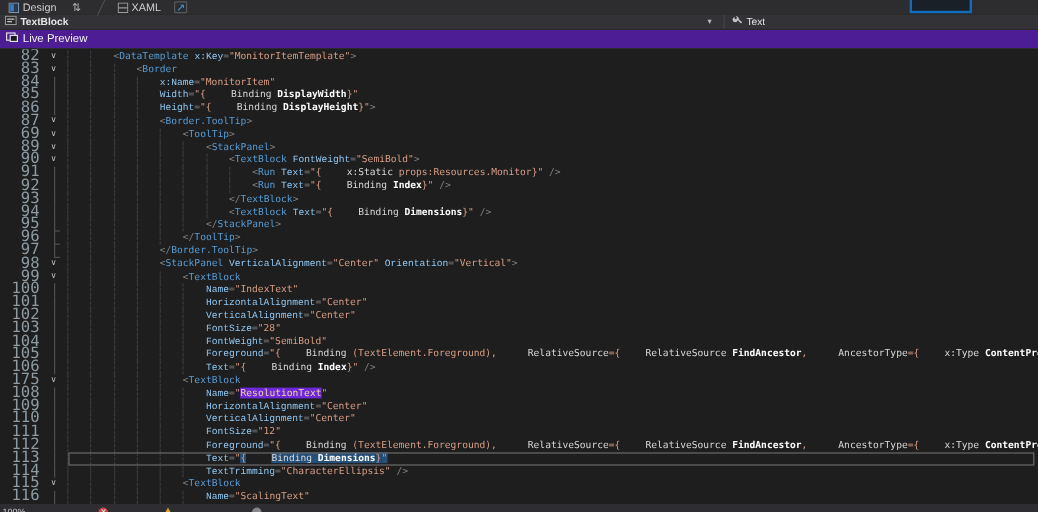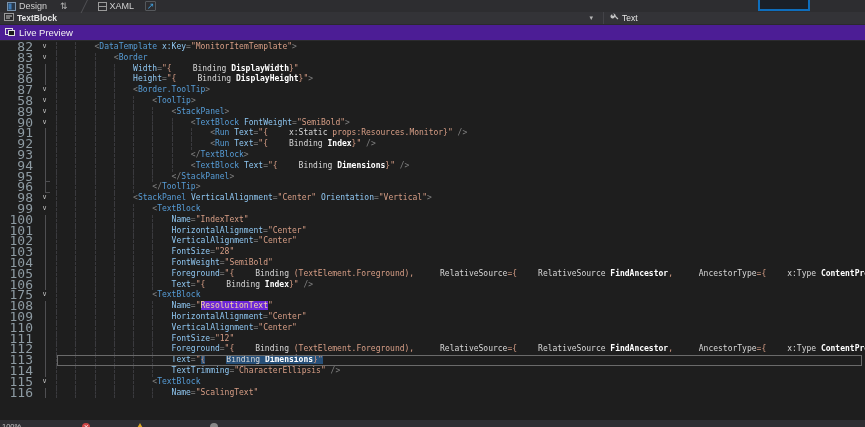--- a/index.html
+++ b/index.html
@@ -43,21 +43,21 @@
   .chev { position:absolute; left:6px; top:-1px; color:#bdbdbd; font-size:7px;
           font-family:"DejaVu Sans", sans-serif; }
   .vline { position:absolute; left:9px; top:0; bottom:0; width:1px; background:#4f4f52; }
   .vline.corner::after { content:''; position:absolute; bottom:0; left:0; width:5px; height:1px;
                          background:#4f4f52; }
   .code-text { flex:1; color:#d4d4d4; }
   .indent { display:inline-block; width:4ch; height:10.8px; border-left:1px dashed #3a3a3e;
             vertical-align:top; }
   .t-d   { color:#808080; }
   .t-tag { color:#569cd6; }
-  .t-attr{ color:#8fc7f2; }
+  .t-attr{ color:#8fc7f2;font-family:Liberation Mono, monospace; }
   .t-str { color:#d69d85; }
   .t-ext { color:#d8d8d8;margin-left:21px; }
   .t-extb{ color:#ffffff; font-weight:bold;text-align:center; }
   .t-pl  { color:#d4d4d4; }
   .t-hl  { background:#6d28d9; color:#f3d5a3; }
   .sel   { background:#264f78; }
   .current::after { content:''; position:absolute; left:57px; right:3px; top:0; bottom:0;
                     border:1px solid #6a6a6a; pointer-events:none; }
   
   .statusbar { height:7px; overflow:hidden; background:#2e2e32; display:flex;
@@ -129,32 +129,34 @@
           <rect x="3.5" y="3.5" width="6" height="5" fill="#1b1b1d" stroke="#e0e0e0"></rect>
         </svg>
     </span>
     <span>Live Preview</span>
   </div>
 
   <div class="editor">
     <div>
         <div class="code-row"><span class="line-num">82</span><span class="fold-col"><span class="chev">∨</span></span><span class="code-text"><span class="indent"></span><span class="indent"></span><span class="t-d">&lt;</span><span class="t-tag">DataTemplate</span><span class="t-pl"> </span><span class="t-attr">x:Key</span><span class="t-d">=</span><span class="t-str">"MonitorItemTemplate"</span><span class="t-d">&gt;</span></span></div>
         <div class="code-row"><span class="line-num">83</span><span class="fold-col"><span class="chev">∨</span></span><span class="code-text"><span class="indent"></span><span class="indent"></span><span class="indent"></span><span class="t-d">&lt;</span><span class="t-tag">Border</span></span></div>
+        <div class="code-row"><span class="line-num">84</span><span class="fold-col"><span class="vline"></span></span><span class="code-text"><span class="indent"></span><span class="indent"></span><span class="indent"></span><span class="indent"></span><span class="t-attr">x:Name</span><span class="t-d">=</span><span class="t-str">"MonitorItem"</span></span></div>
         <div class="code-row"><span class="line-num">85</span><span class="fold-col"><span class="vline"></span></span><span class="code-text"><span class="indent"></span><span class="indent"></span><span class="indent"></span><span class="indent"></span><span class="t-attr">Width</span><span class="t-d">=</span><span class="t-str">"{</span><span class="t-ext">Binding </span><span class="t-extb">DisplayWidth</span><span class="t-str">}"</span></span></div>
         <div class="code-row"><span class="line-num">86</span><span class="fold-col"><span class="vline"></span></span><span class="code-text"><span class="indent"></span><span class="indent"></span><span class="indent"></span><span class="indent"></span><span class="t-attr">Height</span><span class="t-d">=</span><span class="t-str">"{</span><span class="t-ext">Binding </span><span class="t-extb">DisplayHeight</span><span class="t-str">}"</span><span class="t-d">&gt;</span></span></div>
         <div class="code-row"><span class="line-num">87</span><span class="fold-col"><span class="chev">∨</span></span><span class="code-text"><span class="indent"></span><span class="indent"></span><span class="indent"></span><span class="indent"></span><span class="t-d">&lt;</span><span class="t-tag">Border.ToolTip</span><span class="t-d">&gt;</span></span></div>
-        <div class="code-row"><span class="line-num">58</span><span class="fold-col"><span class="chev">∨</span></span><span class="code-text"><span class="indent"></span><span class="indent"></span><span class="indent"></span><span class="indent"></span><span class="indent"></span><span class="t-d">&lt;</span><span class="t-tag">ToolTip</span><span class="t-d">&gt;</span></span></div>
+        <div class="code-row"><span class="line-num">69</span><span class="fold-col"><span class="chev">∨</span></span><span class="code-text"><span class="indent"></span><span class="indent"></span><span class="indent"></span><span class="indent"></span><span class="indent"></span><span class="t-d">&lt;</span><span class="t-tag">ToolTip</span><span class="t-d">&gt;</span></span></div>
         <div class="code-row"><span class="line-num">89</span><span class="fold-col"><span class="chev">∨</span></span><span class="code-text"><span class="indent"></span><span class="indent"></span><span class="indent"></span><span class="indent"></span><span class="indent"></span><span class="indent"></span><span class="t-d">&lt;</span><span class="t-tag">StackPanel</span><span class="t-d">&gt;</span></span></div>
         <div class="code-row"><span class="line-num">90</span><span class="fold-col"><span class="chev">∨</span></span><span class="code-text"><span class="indent"></span><span class="indent"></span><span class="indent"></span><span class="indent"></span><span class="indent"></span><span class="indent"></span><span class="indent"></span><span class="t-d">&lt;</span><span class="t-tag">TextBlock</span><span class="t-pl"> </span><span class="t-attr">FontWeight</span><span class="t-d">=</span><span class="t-str">"SemiBold"</span><span class="t-d">&gt;</span></span></div>
         <div class="code-row"><span class="line-num">91</span><span class="fold-col"><span class="vline"></span></span><span class="code-text"><span class="indent"></span><span class="indent"></span><span class="indent"></span><span class="indent"></span><span class="indent"></span><span class="indent"></span><span class="indent"></span><span class="indent"></span><span class="t-d">&lt;</span><span class="t-tag">Run</span><span class="t-pl"> </span><span class="t-attr">Text</span><span class="t-d">=</span><span class="t-str">"{</span><span class="t-ext">x:Static </span><span class="t-str">props:Resources.Monitor}"</span><span class="t-pl"> </span><span class="t-d">/&gt;</span></span></div>
         <div class="code-row"><span class="line-num">92</span><span class="fold-col"><span class="vline"></span></span><span class="code-text"><span class="indent"></span><span class="indent"></span><span class="indent"></span><span class="indent"></span><span class="indent"></span><span class="indent"></span><span class="indent"></span><span class="indent"></span><span class="t-d">&lt;</span><span class="t-tag">Run</span><span class="t-pl"> </span><span class="t-attr">Text</span><span class="t-d">=</span><span class="t-str">"{</span><span class="t-ext">Binding </span><span class="t-extb">Index</span><span class="t-str">}"</span><span class="t-pl"> </span><span class="t-d">/&gt;</span></span></div>
         <div class="code-row"><span class="line-num">93</span><span class="fold-col"><span class="vline"></span></span><span class="code-text"><span class="indent"></span><span class="indent"></span><span class="indent"></span><span class="indent"></span><span class="indent"></span><span class="indent"></span><span class="indent"></span><span class="t-d">&lt;/</span><span class="t-tag">TextBlock</span><span class="t-d">&gt;</span></span></div>
         <div class="code-row"><span class="line-num">94</span><span class="fold-col"><span class="vline"></span></span><span class="code-text"><span class="indent"></span><span class="indent"></span><span class="indent"></span><span class="indent"></span><span class="indent"></span><span class="indent"></span><span class="indent"></span><span class="t-d">&lt;</span><span class="t-tag">TextBlock</span><span class="t-pl"> </span><span class="t-attr">Text</span><span class="t-d">=</span><span class="t-str">"{</span><span class="t-ext">Binding </span><span class="t-extb">Dimensions</span><span class="t-str">}"</span><span class="t-pl"> </span><span class="t-d">/&gt;</span></span></div>
         <div class="code-row"><span class="line-num">95</span><span class="fold-col"><span class="vline corner"></span></span><span class="code-text"><span class="indent"></span><span class="indent"></span><span class="indent"></span><span class="indent"></span><span class="indent"></span><span class="indent"></span><span class="t-d">&lt;/</span><span class="t-tag">StackPanel</span><span class="t-d">&gt;</span></span></div>
         <div class="code-row"><span class="line-num">96</span><span class="fold-col"><span class="vline corner"></span></span><span class="code-text"><span class="indent"></span><span class="indent"></span><span class="indent"></span><span class="indent"></span><span class="indent"></span><span class="t-d">&lt;/</span><span class="t-tag">ToolTip</span><span class="t-d">&gt;</span></span></div>
+        <div class="code-row"><span class="line-num">97</span><span class="fold-col"><span class="vline corner"></span></span><span class="code-text"><span class="indent"></span><span class="indent"></span><span class="indent"></span><span class="indent"></span><span class="t-d">&lt;/</span><span class="t-tag">Border.ToolTip</span><span class="t-d">&gt;</span></span></div>
         <div class="code-row"><span class="line-num">98</span><span class="fold-col"><span class="chev">∨</span></span><span class="code-text"><span class="indent"></span><span class="indent"></span><span class="indent"></span><span class="indent"></span><span class="t-d">&lt;</span><span class="t-tag">StackPanel</span><span class="t-pl"> </span><span class="t-attr">VerticalAlignment</span><span class="t-d">=</span><span class="t-str">"Center"</span><span class="t-pl"> </span><span class="t-attr">Orientation</span><span class="t-d">=</span><span class="t-str">"Vertical"</span><span class="t-d">&gt;</span></span></div>
         <div class="code-row"><span class="line-num">99</span><span class="fold-col"><span class="chev">∨</span></span><span class="code-text"><span class="indent"></span><span class="indent"></span><span class="indent"></span><span class="indent"></span><span class="indent"></span><span class="t-d">&lt;</span><span class="t-tag">TextBlock</span></span></div>
         <div class="code-row"><span class="line-num">100</span><span class="fold-col"><span class="vline"></span></span><span class="code-text"><span class="indent"></span><span class="indent"></span><span class="indent"></span><span class="indent"></span><span class="indent"></span><span class="indent"></span><span class="t-attr">Name</span><span class="t-d">=</span><span class="t-str">"IndexText"</span></span></div>
         <div class="code-row"><span class="line-num">101</span><span class="fold-col"><span class="vline"></span></span><span class="code-text"><span class="indent"></span><span class="indent"></span><span class="indent"></span><span class="indent"></span><span class="indent"></span><span class="indent"></span><span class="t-attr">HorizontalAlignment</span><span class="t-d">=</span><span class="t-str">"Center"</span></span></div>
         <div class="code-row"><span class="line-num">102</span><span class="fold-col"><span class="vline"></span></span><span class="code-text"><span class="indent"></span><span class="indent"></span><span class="indent"></span><span class="indent"></span><span class="indent"></span><span class="indent"></span><span class="t-attr">VerticalAlignment</span><span class="t-d">=</span><span class="t-str">"Center"</span></span></div>
         <div class="code-row"><span class="line-num">103</span><span class="fold-col"><span class="vline"></span></span><span class="code-text"><span class="indent"></span><span class="indent"></span><span class="indent"></span><span class="indent"></span><span class="indent"></span><span class="indent"></span><span class="t-attr">FontSize</span><span class="t-d">=</span><span class="t-str">"28"</span></span></div>
         <div class="code-row"><span class="line-num">104</span><span class="fold-col"><span class="vline"></span></span><span class="code-text"><span class="indent"></span><span class="indent"></span><span class="indent"></span><span class="indent"></span><span class="indent"></span><span class="indent"></span><span class="t-attr">FontWeight</span><span class="t-d">=</span><span class="t-str">"SemiBold"</span></span></div>
         <div class="code-row"><span class="line-num">105</span><span class="fold-col"><span class="vline"></span></span><span class="code-text"><span class="indent"></span><span class="indent"></span><span class="indent"></span><span class="indent"></span><span class="indent"></span><span class="indent"></span><span class="t-attr">Foreground</span><span class="t-d">=</span><span class="t-str">"{</span><span class="t-ext">Binding </span><span class="t-str">(TextElement.Foreground), </span><span class="t-ext">RelativeSource</span><span class="t-str">={</span><span class="t-ext">RelativeSource </span><span class="t-extb">FindAncestor</span><span class="t-str">, </span><span class="t-ext">AncestorType</span><span class="t-str">={</span><span class="t-ext">x:Type </span><span class="t-extb">ContentPresenter</span><span class="t-str">}}}"</span></span></div>
         <div class="code-row"><span class="line-num">106</span><span class="fold-col"><span class="vline"></span></span><span class="code-text"><span class="indent"></span><span class="indent"></span><span class="indent"></span><span class="indent"></span><span class="indent"></span><span class="indent"></span><span class="t-attr">Text</span><span class="t-d">=</span><span class="t-str">"{</span><span class="t-ext">Binding </span><span class="t-extb">Index</span><span class="t-str">}"</span><span class="t-pl"> </span><span class="t-d">/&gt;</span></span></div>
         <div class="code-row"><span class="line-num">175</span><span class="fold-col"><span class="chev">∨</span></span><span class="code-text"><span class="indent"></span><span class="indent"></span><span class="indent"></span><span class="indent"></span><span class="indent"></span><span class="t-d">&lt;</span><span class="t-tag">TextBlock</span></span></div>

